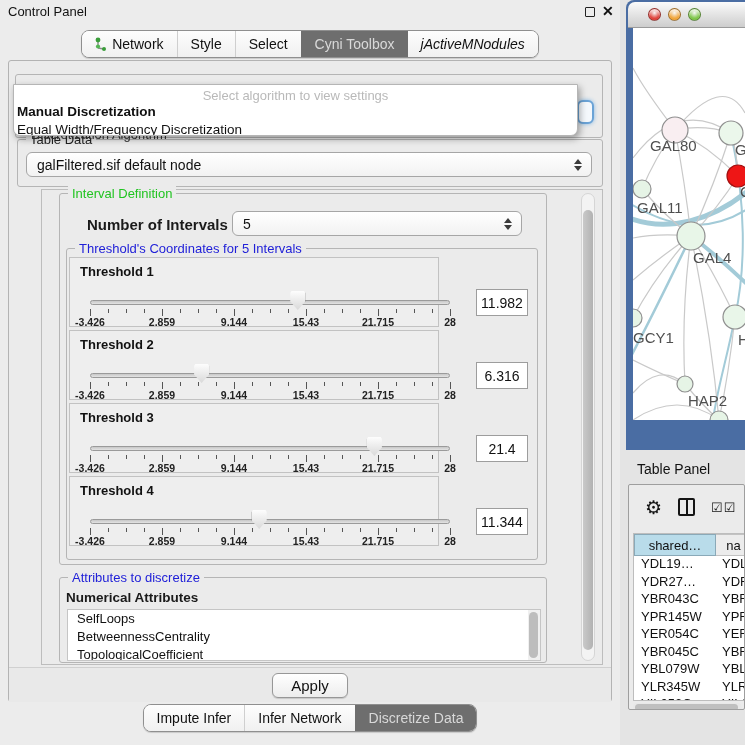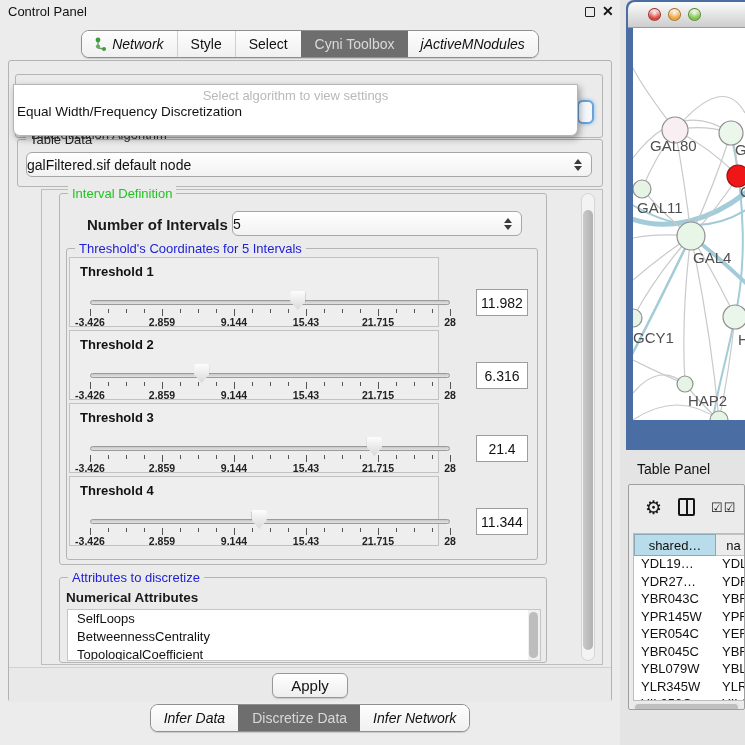--- a/index.html
+++ b/index.html
@@ -11,30 +11,30 @@
   }
   
   .control-panel { position:absolute; left:0; top:0; width:620px; height:745px; background:#ececec; }
   .cp-titlebar { position:absolute; left:0; top:0; width:620px; height:23px; background:#ececec; }
   .cp-title { position:absolute; left:8px; top:4px; font-size:13px; color:#111; }
   .cp-float { position:absolute; left:585px; top:7px; width:10px; height:10px; border:1.6px solid #222; border-radius:1px; }
   .cp-close { position:absolute; left:602px; top:3px; font-size:14px; font-weight:bold; color:#111; }
   .tabstrip-row { position:absolute; left:0; top:30px; width:620px; display:flex; justify-content:center; }
   .tabstrip { display:flex; border:1px solid #8f8f8f; border-radius:8px; overflow:hidden; background:#fbfbfb; box-shadow:0 1px 1px rgba(0,0,0,.15); }
   .tab { padding:5px 13px; font-size:14px; color:#111; display:flex; align-items:center; gap:5px; border-left:1px solid #cfcfcf; background:linear-gradient(#fdfdfd,#f0f0f0); cursor:default; }
-  .tab:first-child { border-left:none;font-style:italic; }
+  .tab:first-child { border-left:none; }
   .tab.active { background:var(--tab-active-bg); color:var(--tab-active-fg); border-left-color:var(--tab-active-bg); }
   .tab.active + .tab { border-left:none;font-style:italic; }
   .main-panel { position:absolute; left:8px; top:60px; width:604px; height:642px; background:#ebebeb; border:1px solid #b3b3b3; border-radius:3px; }
   .group { position:absolute; border:1px solid #b5b5b5; border-radius:3px; }
   .group-title { position:absolute; top:-8px; left:8px; background:#ebebeb; padding:0 4px; font-size:13px; }
   .t-black { color:#222; }
   .t-green { color:var(--title-green);text-align:right; }
   .t-blue  { color:var(--title-blue); }
-  .combo { position:absolute; background:linear-gradient(#ffffff,#f2f2f2); border:1px solid #a6a6a6; border-radius:6px; display:flex; align-items:center; font-size:14px; color:#111; }
+  .combo { position:absolute; background:linear-gradient(#ffffff,#f2f2f2); border:1px solid #a6a6a6; border-radius:6px; display:flex; align-items:center; padding-left:10px; font-size:14px; color:#111; }
   .combo .spin { position:absolute; right:9px; top:50%; transform:translateY(-50%); display:flex; flex-direction:column; gap:2px; }
   .combo .spin i { display:block; width:0; height:0; border-left:4px solid transparent; border-right:4px solid transparent; }
   .combo .spin i.up { border-bottom:5px solid #3b3b3b; }
   .combo .spin i.dn { border-top:5px solid #3b3b3b; }
   .bold { font-weight:bold; }
   
   .scrollpane { position:absolute; left:32px; top:128px; width:562px; height:476px; border:1px solid #bdbdbd; background:#ebebeb; }
   .vscroll { position:absolute; left:572px; top:132px; width:14px; height:468px; background:#f3f3f3; border:1px solid #d5d5d5; border-radius:7px; }
   .vscroll .thumb { position:absolute; left:1px; top:16px; width:10px; height:440px; border-radius:6px; background:linear-gradient(90deg,#c9c9c9,#b2b2b2); }
   
@@ -333,37 +333,38 @@
             <span style="left: 360px;">28</span>
           </div>
         </div>
         <div class="thr-value">11.344</div>
       </div>
     </div>
 
   <div class="bottom-tabs-row">
     <div class="tabstrip" id="bottom-tabs">
         <div class="tab">
-          <span>Infer Data</span>
+          <span>Impute Infer</span>
+        </div>
+        <div class="tab">
+          <span>Infer Network</span>
         </div>
         <div class="tab active">
           <span>Discretize Data</span>
-        </div>
-        <div class="tab">
-          <span>Infer Network</span>
         </div>
       </div>
   </div>
 </div>
 
 <div class="focus-frag"></div>
 
 <div class="popup">
   <div class="popup-placeholder">Select algorithm to view settings</div>
   <div id="popup-opts">
+      <div class="popup-opt bold">Manual Discretization</div>
       <div class="popup-opt">Equal Width/Frequency Discretization</div>
     </div>
 </div>
 
 <div class="right-col"></div>
 
 <div class="net-window">
   <div class="net-titlebar">
     <span class="tl" id="tl-red" style="left: 20px; background: radial-gradient(circle at 50% 35%, rgba(255, 255, 255, 0.69), rgb(224, 68, 62) 60%);"></span>
     <span class="tl" id="tl-yellow" style="left: 40px; background: radial-gradient(circle at 50% 35%, rgba(255, 255, 255, 0.69), rgb(241, 166, 59) 60%);"></span>

